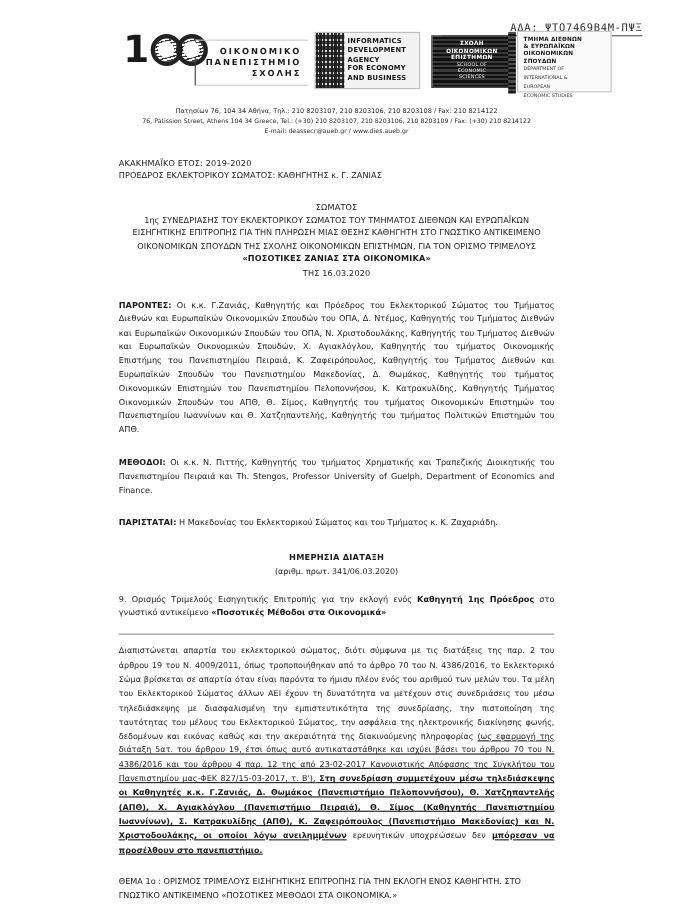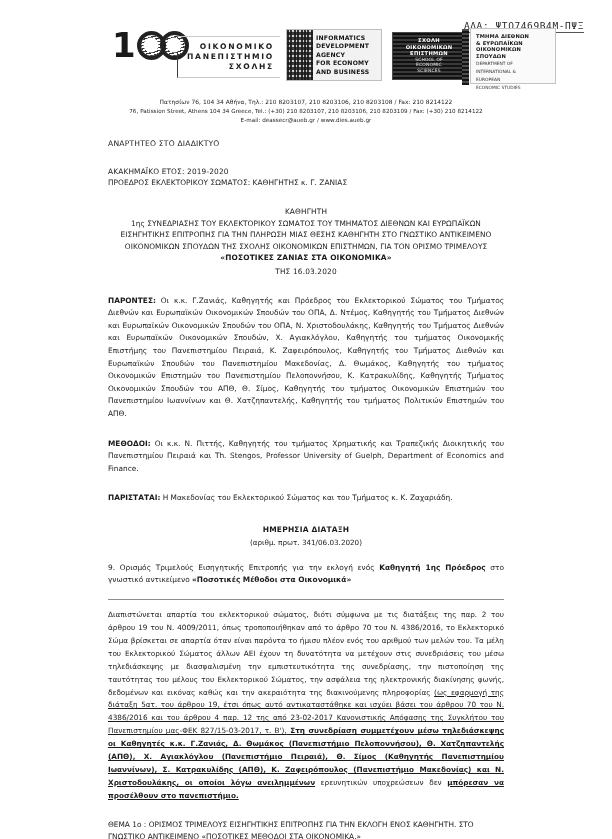--- a/index.html
+++ b/index.html
@@ -370,27 +370,26 @@
   </div>
 
   <div class="contact">
     <div class="c-line">Πατησίων 76, 104 34 Αθήνα, Τηλ.: 210 8203107, 210 8203106, 210 8203108 / Fax: 210 8214122</div>
     <div class="c-line c-small">76, Patission Street, Athens 104 34 Greece, Tel.: (+30) 210 8203107, 210 8203106, 210 8203109 / Fax: (+30) 210 8214122</div>
     <div class="c-line c-small">E-mail: deassecr@aueb.gr / www.dies.aueb.gr</div>
   </div>
 
   <div class="content">
 
-    <div class="block-publish">ΑΝΑΡΤΗΤΕΟ ΣΤΟ ΔΙΑΔΙΚΤΥΟ</div>
 
     <div class="block-year">ΑΚΑΚΗΜΑΪΚΟ ΕΤΟΣ: 2019-2020</div>
     <div class="block-chair">ΠΡΟΕΔΡΟΣ ΕΚΛΕΚΤΟΡΙΚΟΥ ΣΩΜΑΤΟΣ: ΚΑΘΗΓΗΤΗΣ κ. Γ. ΖΑΝΙΑΣ</div>
 
     <div class="title-block">
-      <div class="tt">ΚΑΘΗΓΗΤΗ</div>
+      <div class="tt">ΣΩΜΑΤΟΣ</div>
       <div class="tt tt-sub">1ης ΣΥΝΕΔΡΙΑΣΗΣ ΤΟΥ ΕΚΛΕΚΤΟΡΙΚΟΥ ΣΩΜΑΤΟΣ ΤΟΥ ΤΜΗΜΑΤΟΣ ΔΙΕΘΝΩΝ ΚΑΙ ΕΥΡΩΠΑΪΚΩΝ</div>
       <div class="tt tt-sub">ΕΙΣΗΓΗΤΙΚΗΣ ΕΠΙΤΡΟΠΗΣ ΓΙΑ ΤΗΝ ΠΛΗΡΩΣΗ ΜΙΑΣ ΘΕΣΗΣ ΚΑΘΗΓΗΤΗ ΣΤΟ ΓΝΩΣΤΙΚΟ ΑΝΤΙΚΕΙΜΕΝΟ</div>
       <div class="tt tt-sub">ΟΙΚΟΝΟΜΙΚΩΝ ΣΠΟΥΔΩΝ ΤΗΣ ΣΧΟΛΗΣ ΟΙΚΟΝΟΜΙΚΩΝ ΕΠΙΣΤΗΜΩΝ, ΓΙΑ ΤΟΝ ΟΡΙΣΜΟ ΤΡΙΜΕΛΟΥΣ</div>
       <div class="tt tt-quoted">«ΠΟΣΟΤΙΚΕΣ ΖΑΝΙΑΣ ΣΤΑ ΟΙΚΟΝΟΜΙΚΑ»</div>
       <div class="tt tt-date">ΤΗΣ 16.03.2020</div>
     </div>
 
     <div class="para">
       <b>ΠΑΡΟΝΤΕΣ:</b><span> Οι κ.κ. Γ.Ζανιάς, Καθηγητής και Πρόεδρος του Εκλεκτορικού Σώματος του Τμήματος Διεθνών και Ευρωπαϊκών Οικονομικών Σπουδών του ΟΠΑ, Δ. Ντέμος, Καθηγητής του Τμήματος Διεθνών και Ευρωπαϊκών Οικονομικών Σπουδών του ΟΠΑ, Ν. Χριστοδουλάκης, Καθηγητής του Τμήματος Διεθνών και Ευρωπαϊκών Οικονομικών Σπουδών, Χ. Αγιακλόγλου, Καθηγητής του τμήματος Οικονομικής Επιστήμης του Πανεπιστημίου Πειραιά, Κ. Ζαφειρόπουλος, Καθηγητής του Τμήματος Διεθνών και Ευρωπαϊκών Σπουδών του Πανεπιστημίου Μακεδονίας, Δ. Θωμάκος, Καθηγητής του τμήματος Οικονομικών Επιστημών του Πανεπιστημίου Πελοποννήσου, Κ. Κατρακυλίδης, Καθηγητής Τμήματος Οικονομικών Σπουδών του ΑΠΘ, Θ. Σίμος, Καθηγητής του τμήματος Οικονομικών Επιστημών του Πανεπιστημίου Ιωαννίνων και Θ. Χατζηπαντελής, Καθηγητής του τμήματος Πολιτικών Επιστημών του ΑΠΘ.</span>
     </div>

